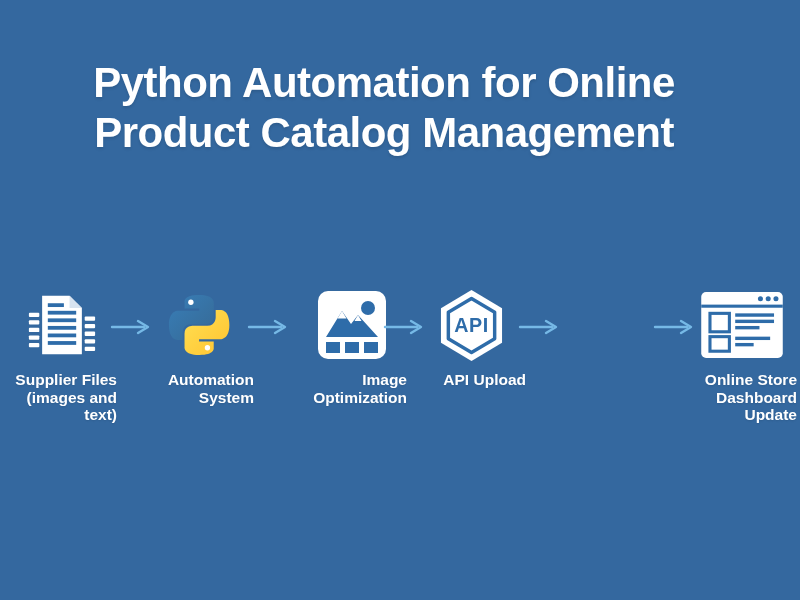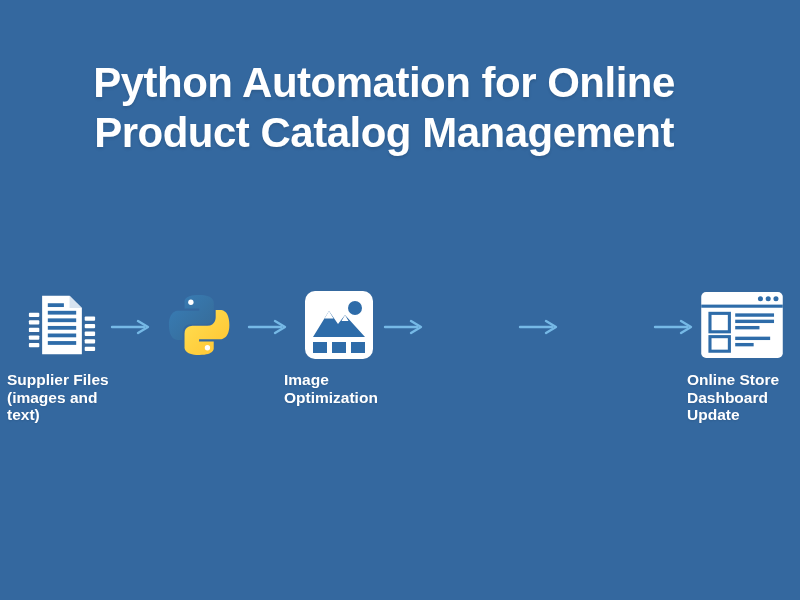--- a/index.html
+++ b/index.html
@@ -12,21 +12,21 @@
   .title{
     padding-top:58px;text-align:center;transform:translateX(-16px);
     color:var(--title-text,#fff);font-weight:bold;font-size:42px;
     line-height:50px;letter-spacing:-0.5px;
     text-shadow:0 2px 3px rgba(0,0,0,0.12);
   }
   .flow{position:absolute;left:0;top:0;width:800px;height:600px;}
   .step{position:absolute;top:288px;width:110px;display:flex;flex-direction:column;align-items:center;}
   .icon-box{height:74px;display:flex;align-items:center;justify-content:center;}
   .step-label{
-    margin-top:9px;width:110px;text-align:left;
+    margin-top:9px;width:110px;text-align:right;
     color:var(--title-text,#fff);font-weight:bold;font-size:15.5px;line-height:17.5px;
     text-shadow:0 1px 2px rgba(0,0,0,0.10);
   }
   .arrow{position:absolute;top:319px;width:41px;height:16px;}
   
   .fw{fill:#ffffff;}
   .fb{fill:var(--icon-blue,#2E6CA9);}
   .fold{fill:#d7e3f0;}
   .sb{stroke:var(--icon-blue,#2E6CA9);fill:none;}
   .sa{stroke:var(--arrow-blue,#76B9E6);fill:none;}
@@ -89,40 +89,51 @@
             <stop offset="0" style="stop-color:var(--python-yellow-top,#FFE052)"></stop>
             <stop offset="1" style="stop-color:var(--python-yellow-bottom,#FFC331)"></stop>
           </linearGradient>
         </defs>
         <path fill="url(#pyBlue)" d="M54.9 9.2c-23.4 0-21.9 10.2-21.9 10.2l0 10.5 22.4 0 0 3.2-31.3 0c0 0-15-1.7-15 21.9 0 23.6 13.1 22.8 13.1 22.8l7.8 0 0-11c0 0-0.4-13.1 12.9-13.1l22.2 0c0 0 12.5 0.2 12.5-12l0-20.3c0 0 1.9-12.2-22.7-12.2z"></path>
         <circle class="fw" cx="42.6" cy="20.3" r="4.1"></circle>
         <path fill="url(#pyYellow)" d="M55.6 100.8c23.4 0 21.9-10.2 21.9-10.2l0-10.5-22.4 0 0-3.2 31.3 0c0 0 15 1.7 15-21.9 0-23.6-13.1-22.8-13.1-22.8l-7.8 0 0 11c0 0 0.4 13.1-12.9 13.1l-22.2 0c0 0-12.5-0.2-12.5 12l0 20.3c0 0-1.9 12.2 22.7 12.2z"></path>
         <circle class="fw" cx="67.9" cy="89.7" r="4.1"></circle>
       </svg>
     </div>
+    <div class="step-label">Automation System</div>
   </div>
 
-  <div class="step" style="left:284px">
+  <div class="step" style="left:297px">
     <div class="icon-box">
       <svg width="68" height="68" viewBox="0 0 68 68">
         <rect class="fw" x="0" y="0" width="68" height="68" rx="10"></rect>
         <circle class="fb" cx="50" cy="17" r="7"></circle>
         <polygon class="fb" points="8,46 24,20 33,33 40,24 60,46"></polygon>
         <polygon class="fw" points="24,20 28.5,27.5 19.5,27.5"></polygon>
         <polygon class="fw" points="40,24 43.5,30 36.5,30"></polygon>
         <g>
           <rect class="fb" x="8" y="51" width="14" height="11"></rect>
           <rect class="fb" x="27" y="51" width="14" height="11"></rect>
           <rect class="fb" x="46" y="51" width="14" height="11"></rect>
         </g>
       </svg>
     </div>
     <div class="step-label">Image Optimization</div>
   </div>
 
+  <div class="step" style="left:416px">
+    <div class="icon-box">
+      <svg width="67" height="73" viewBox="0 0 68 74">
+        <polygon class="fw" points="34,1 65,19.5 65,54.5 34,73 3,54.5 3,19.5"></polygon>
+        <polygon class="sb" stroke-width="3.5" stroke-linejoin="round" points="34,9.5 57.5,23.5 57.5,50.5 34,64.5 10.5,50.5 10.5,23.5"></polygon>
+        <text class="icon-txt" x="34" y="44" font-size="20" text-anchor="middle" letter-spacing="0.5">API</text>
+      </svg>
+    </div>
+    <div class="step-label">API Upload</div>
+  </div>
 
 
   <div class="step" style="left:687px">
     <div class="icon-box">
       <svg width="84" height="66" viewBox="0 0 84 68">
         <rect class="fw" x="0" y="0" width="84" height="68" rx="5"></rect>
         <rect class="fb" x="0" y="13" width="84" height="3.2"></rect>
         <g>
           <circle class="fb" cx="61" cy="7" r="2.6"></circle>
           <circle class="fb" cx="69" cy="7" r="2.6"></circle>

